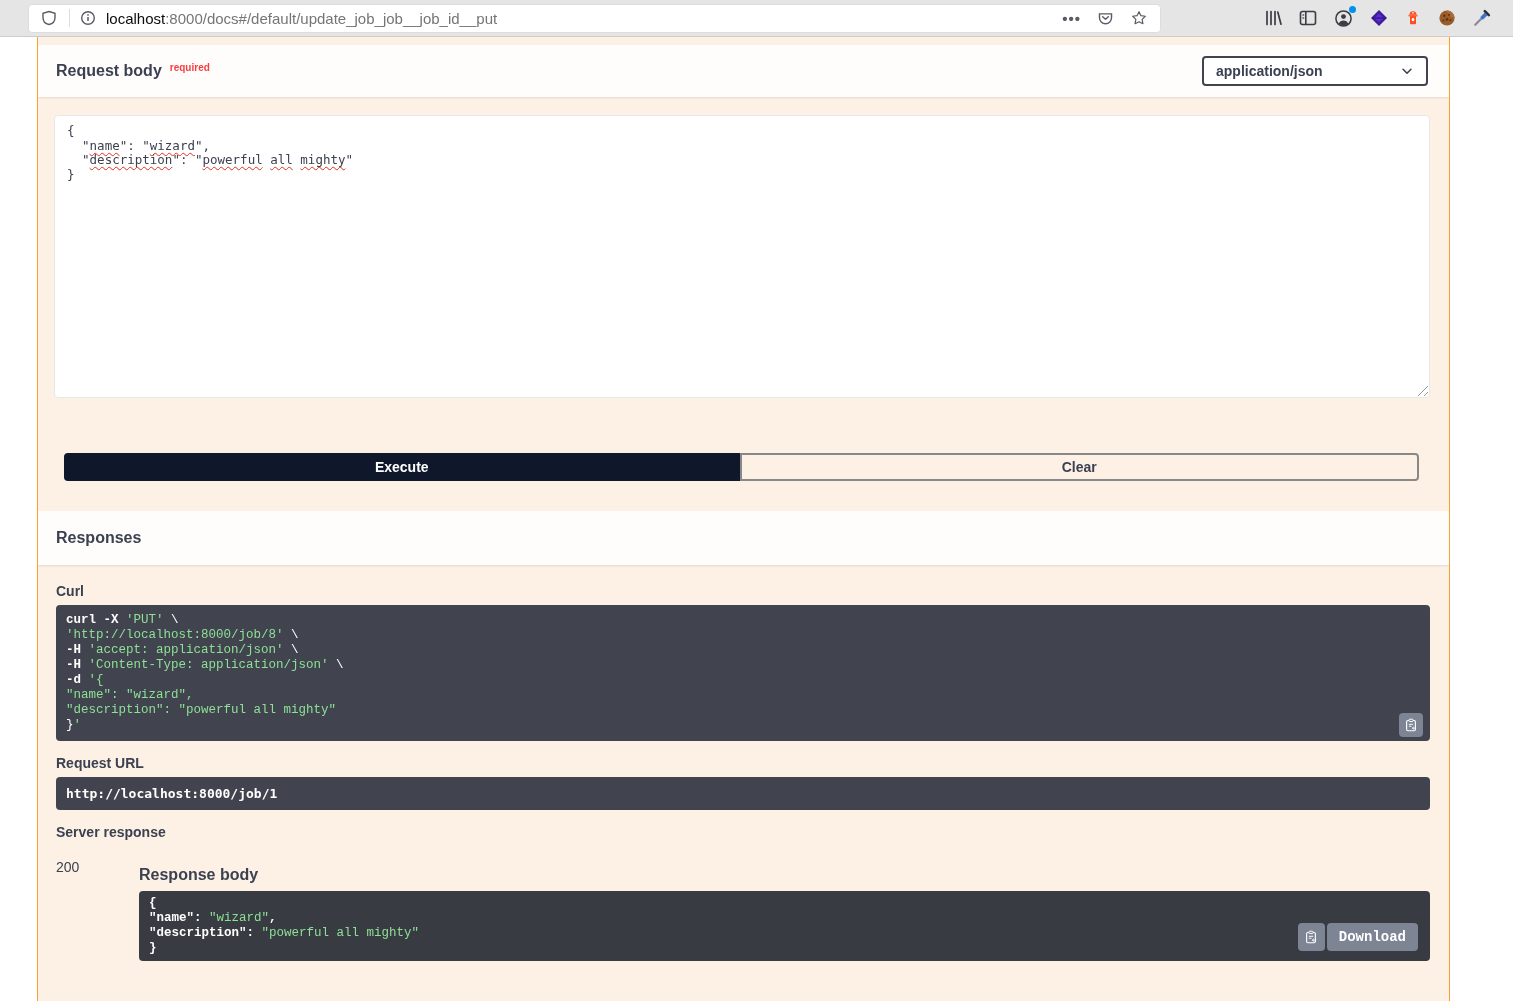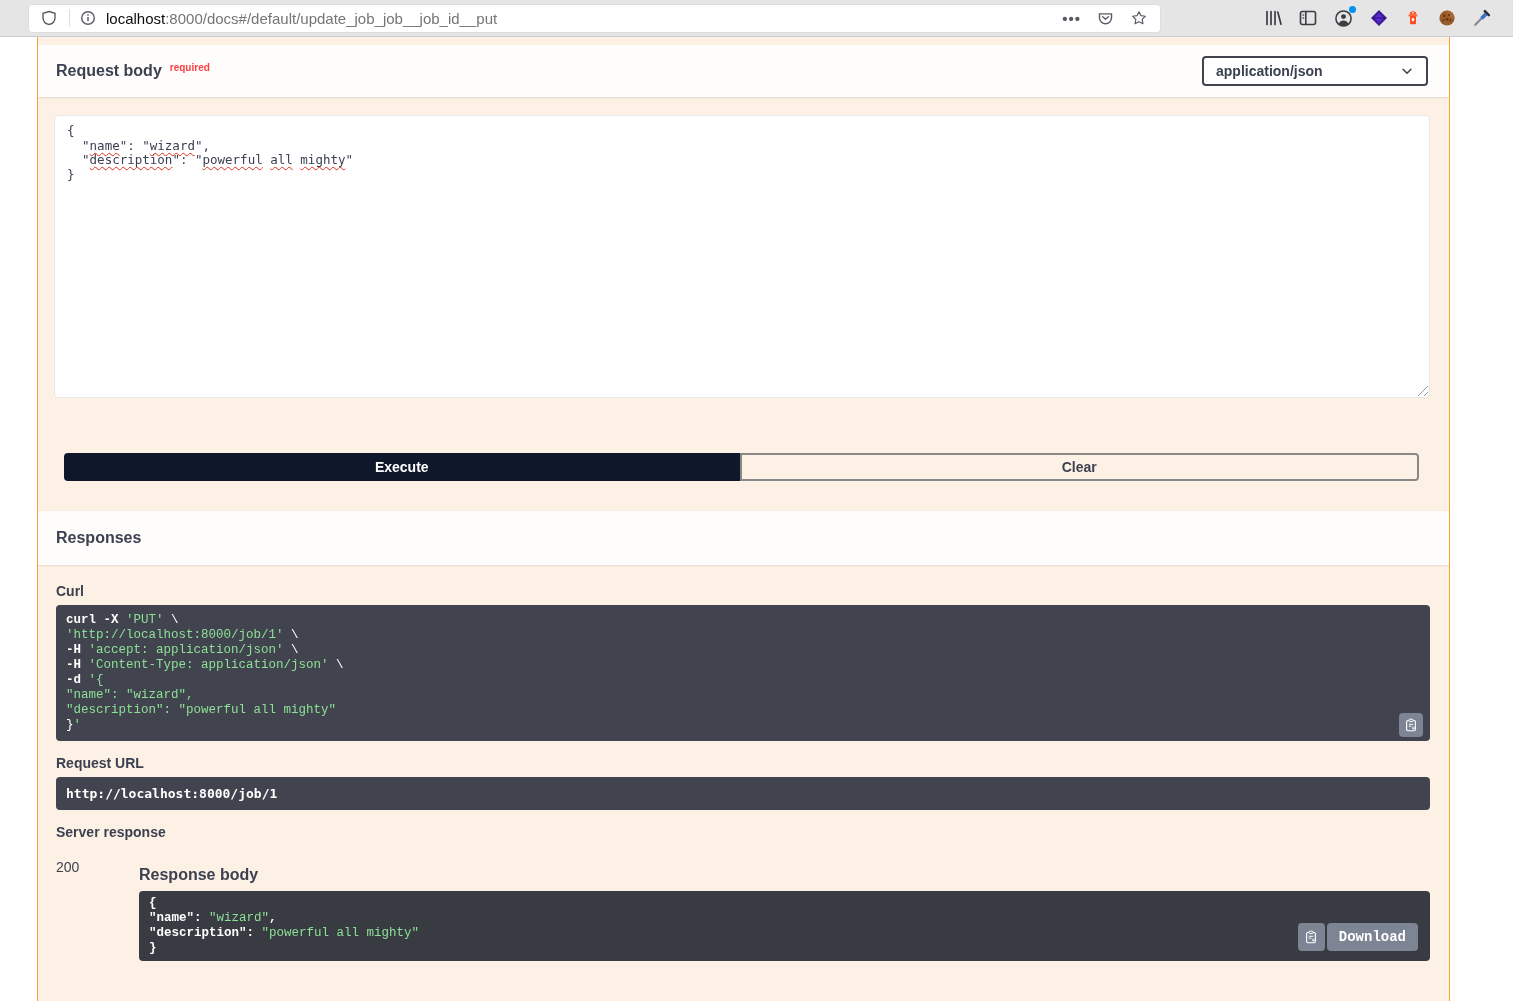--- a/index.html
+++ b/index.html
@@ -265,21 +265,21 @@
 
     <div class="section-header" style="min-height:54px;">
       <h4 class="section-title">Responses</h4>
     </div>
 
     <div class="responses-inner">
       <h5 class="block-label first">Curl</h5>
       <div class="code-panel curl-panel">
         <div>
             <div><span class="tk-b">curl -X </span><span class="tk-s">'PUT'</span><span class="tk-p"> \</span></div>
-            <div><span class="tk-p">  </span><span class="tk-s">'http://localhost:8000/job/1'</span><span class="tk-p"> \</span></div>
+            <div><span class="tk-p">  </span><span class="tk-s">'http://localhost:8000/job/8'</span><span class="tk-p"> \</span></div>
             <div><span class="tk-p">  </span><span class="tk-b">-H </span><span class="tk-s">'accept: application/json'</span><span class="tk-p"> \</span></div>
             <div><span class="tk-p">  </span><span class="tk-b">-H </span><span class="tk-s">'Content-Type: application/json'</span><span class="tk-p"> \</span></div>
             <div><span class="tk-p">  </span><span class="tk-b">-d </span><span class="tk-s">'{</span></div>
             <div><span class="tk-s">  "name": "wizard",</span></div>
             <div><span class="tk-s">  "description": "powerful all mighty"</span></div>
             <div><span class="tk-p">}</span><span class="tk-s">'</span></div>
           </div>
         <button class="copy-btn">
           <svg width="14" height="14" viewBox="0 0 16 16">
               <rect x="3" y="2.8" width="10" height="11.8" rx="1.4" fill="none" stroke="#fff" stroke-width="1.3"></rect>

